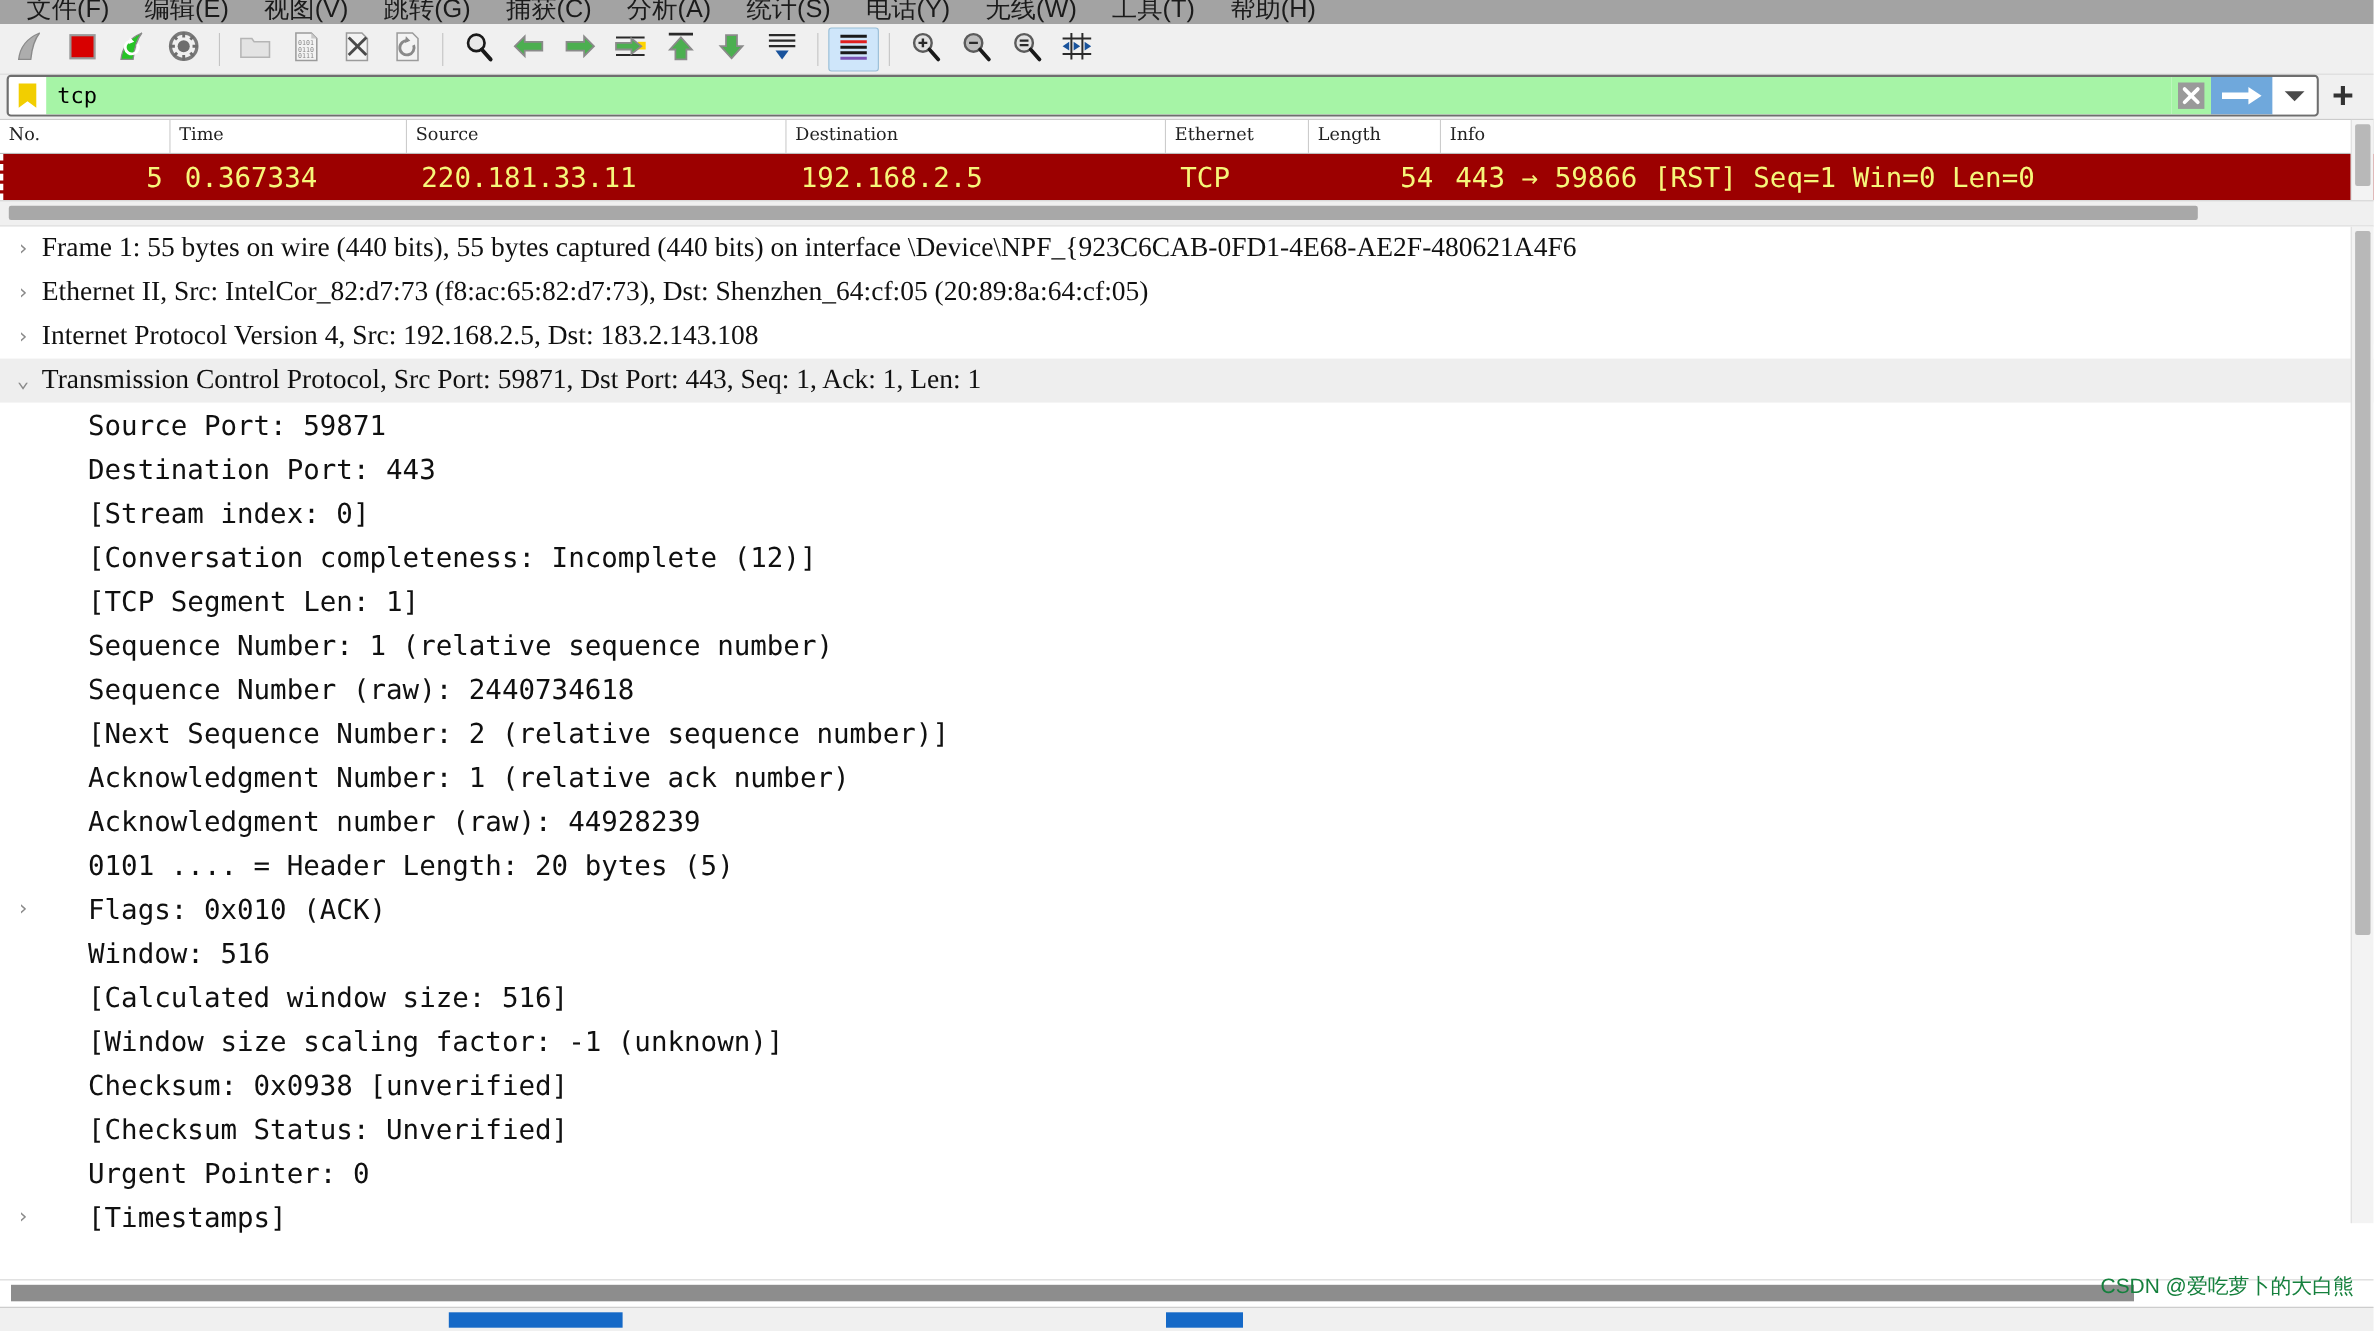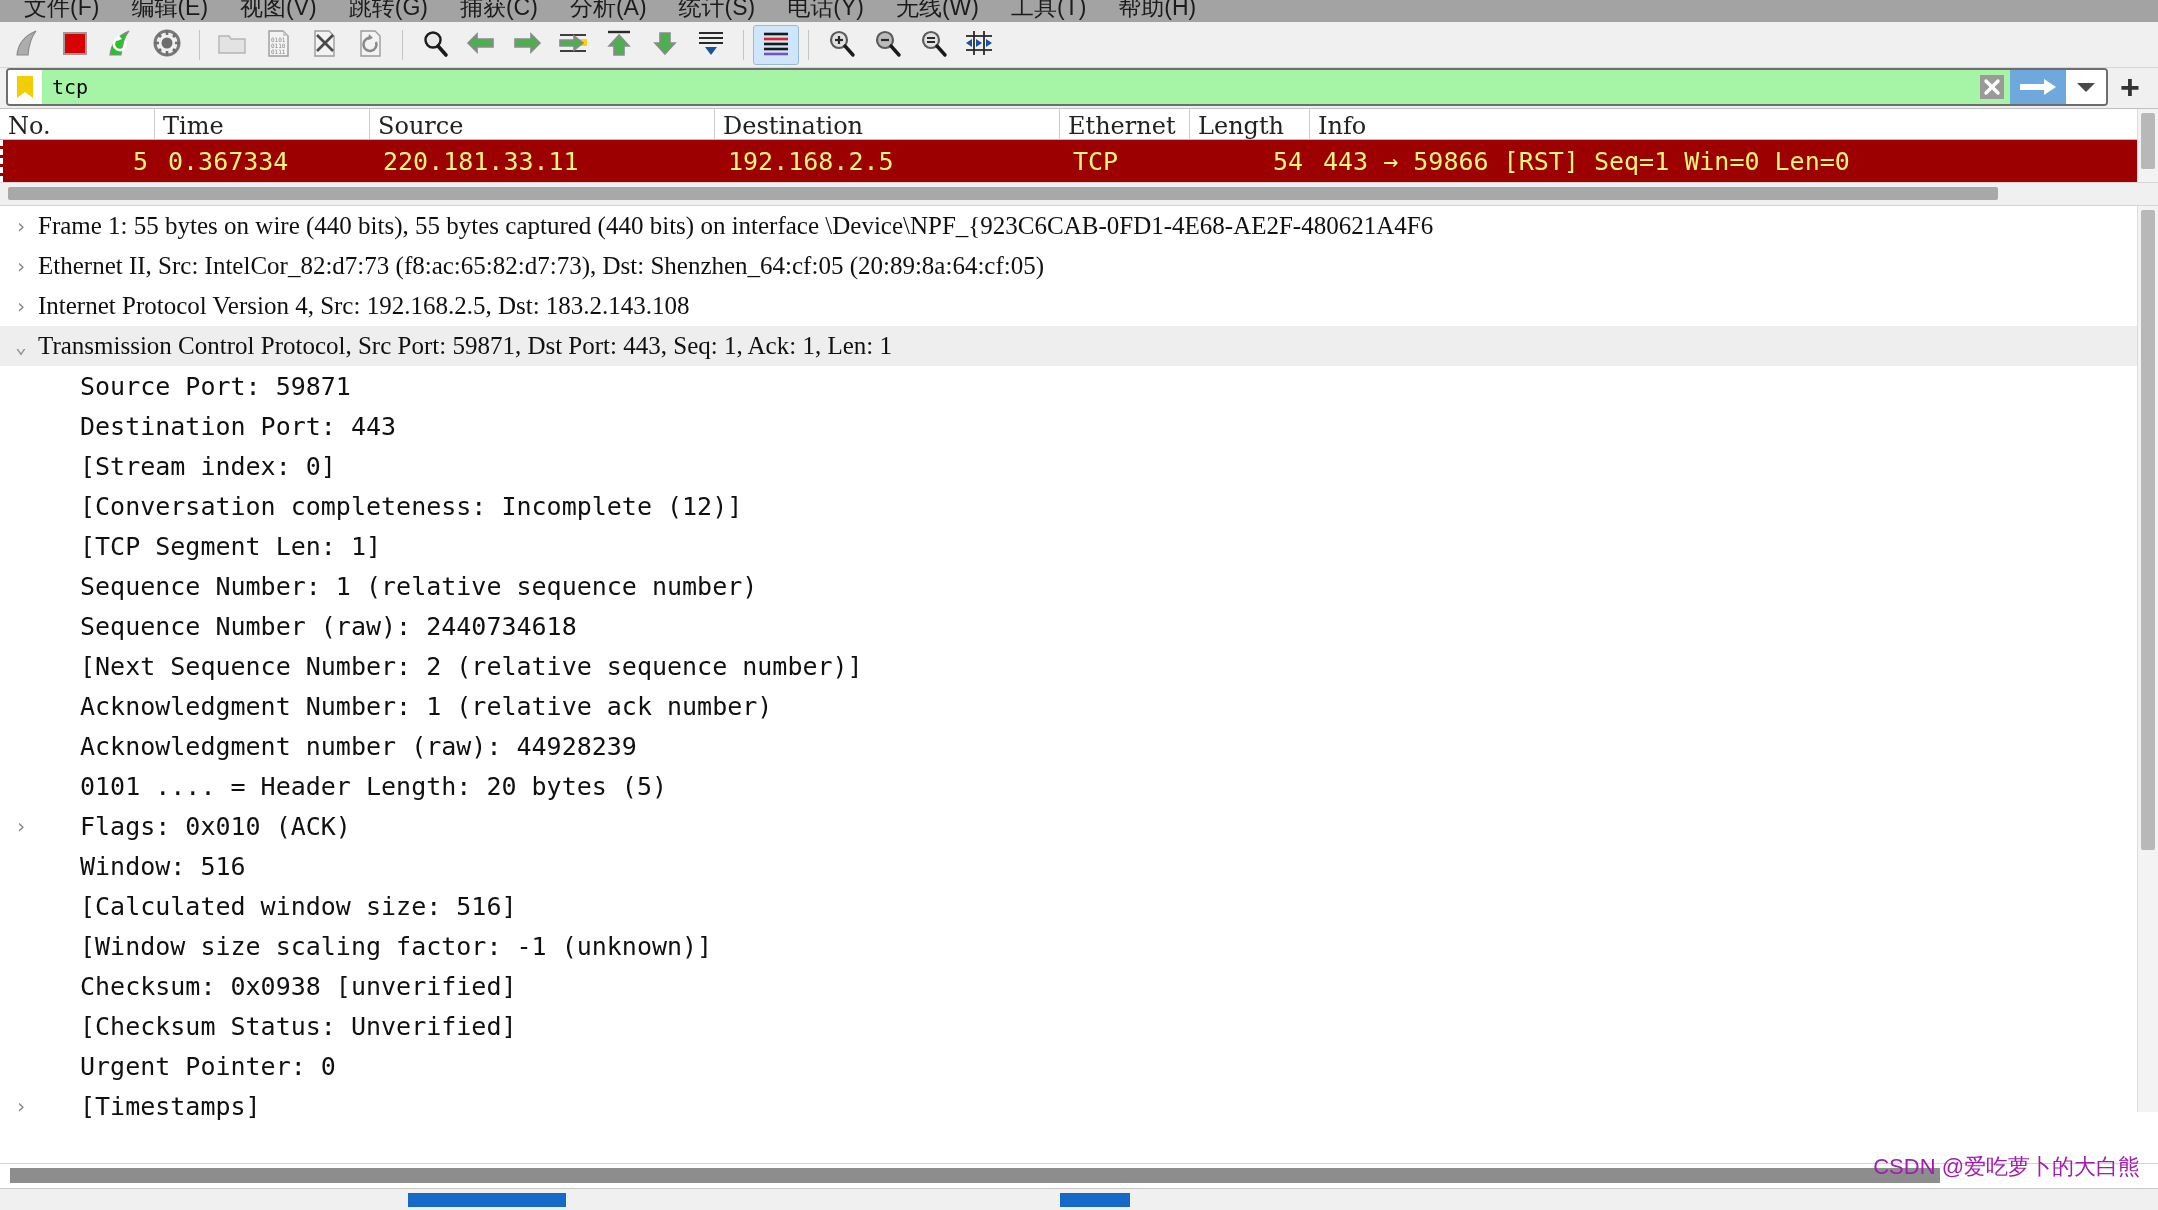--- a/index.html
+++ b/index.html
@@ -145,21 +145,21 @@
     border-top: 1px solid #c0c0c0;
   }
   .pl-header {
     display: flex;
     height: 30px;
     background: #ffffff;
     border-bottom: 1px solid #bdbdbd;
     font-family: "DejaVu Serif", serif;
   }
   .pl-header .col {
-    font-size: 24px;
+    font-size: 16px;
     color: #222222;
     padding: 3px 14px 0 8px;
     border-right: 1px solid #cccccc;
     box-sizing: border-box;
     white-space: nowrap;
     overflow: hidden;
   }
   .pl-row {
     display: flex;
     height: 42px;
@@ -285,22 +285,22 @@
     position: absolute;
     top: 4px;
     height: 14px;
     background: #1569c7;
   }
 
   .watermark {
     position: absolute;
     right: 18px;
     bottom: 28px;
-    font-size: 22px;
-    color: #a21caf;
+    font-size: 19px;
+    color: #15803d;
     font-family: "Liberation Sans", sans-serif;
     white-space: nowrap;
     pointer-events: none;
   }
 </style>
 </head>
 <body>
 
 <div id="app">
 

